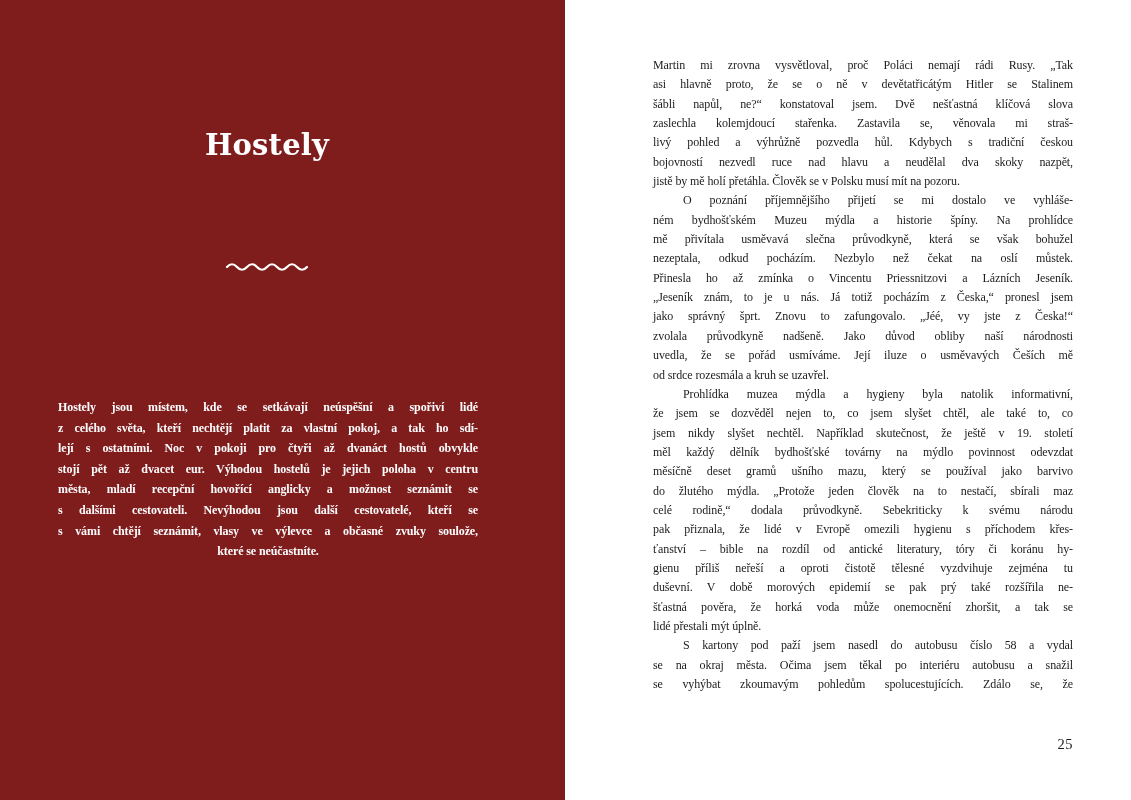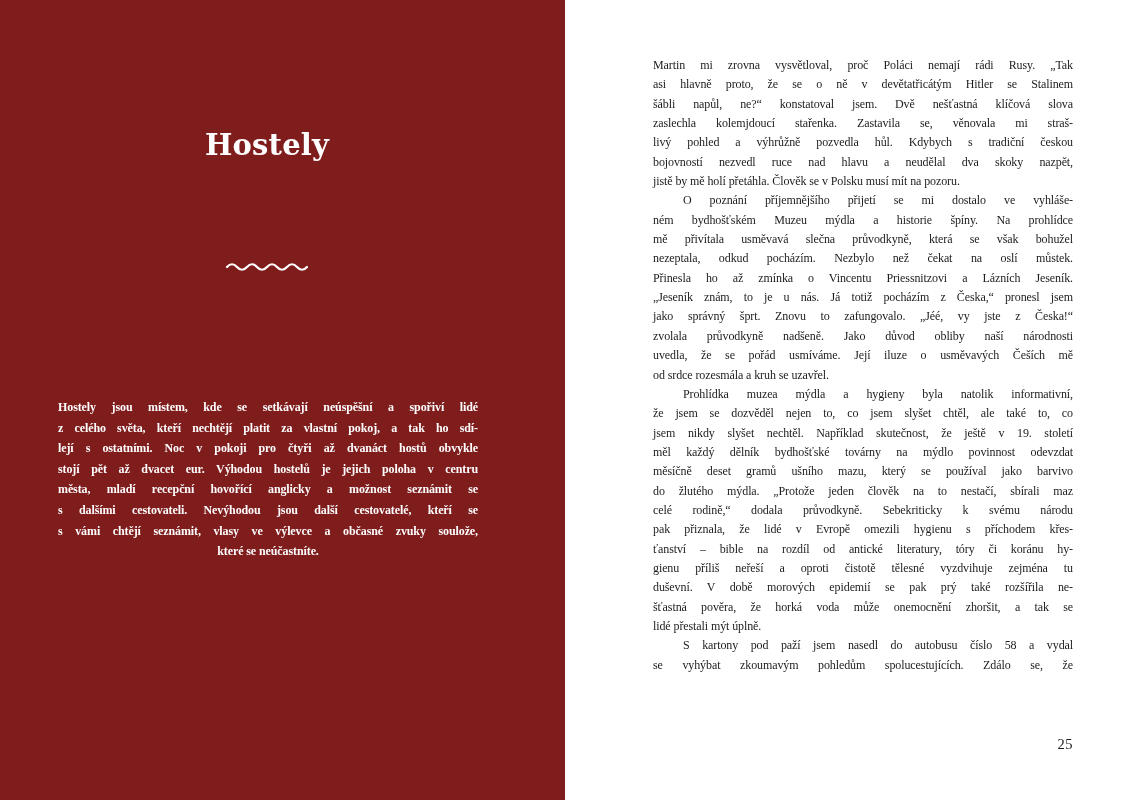--- a/index.html
+++ b/index.html
@@ -123,18 +123,19 @@
         <div class="line just">měsíčně deset gramů ušního mazu, který se používal jako barvivo</div>
         <div class="line just">do žlutého mýdla. „Protože jeden člověk na to nestačí, sbírali maz</div>
         <div class="line just">celé rodině,“ dodala průvodkyně. Sebekriticky k svému národu</div>
         <div class="line just">pak přiznala, že lidé v Evropě omezili hygienu s příchodem křes-</div>
         <div class="line just">ťanství – bible na rozdíl od antické literatury, tóry či koránu hy-</div>
         <div class="line just">gienu příliš neřeší a oproti čistotě tělesné vyzdvihuje zejména tu</div>
         <div class="line just">duševní. V době morových epidemií se pak prý také rozšířila ne-</div>
         <div class="line just">šťastná pověra, že horká voda může onemocnění zhoršit, a tak se</div>
         <div class="line">lidé přestali mýt úplně.</div>
         <div class="line just indent">S kartony pod paží jsem nasedl do autobusu číslo 58 a vydal</div>
+        <div class="line just">se na okraj města. Očima jsem těkal po interiéru autobusu a snažil</div>
         <div class="line just">se vyhýbat zkoumavým pohledům spolucestujících. Zdálo se, že</div>
       </div>
     <div class="page-number" style="color: rgb(28, 28, 28);">25</div>
   </div>
 
 </div>
 
 </body></html>

